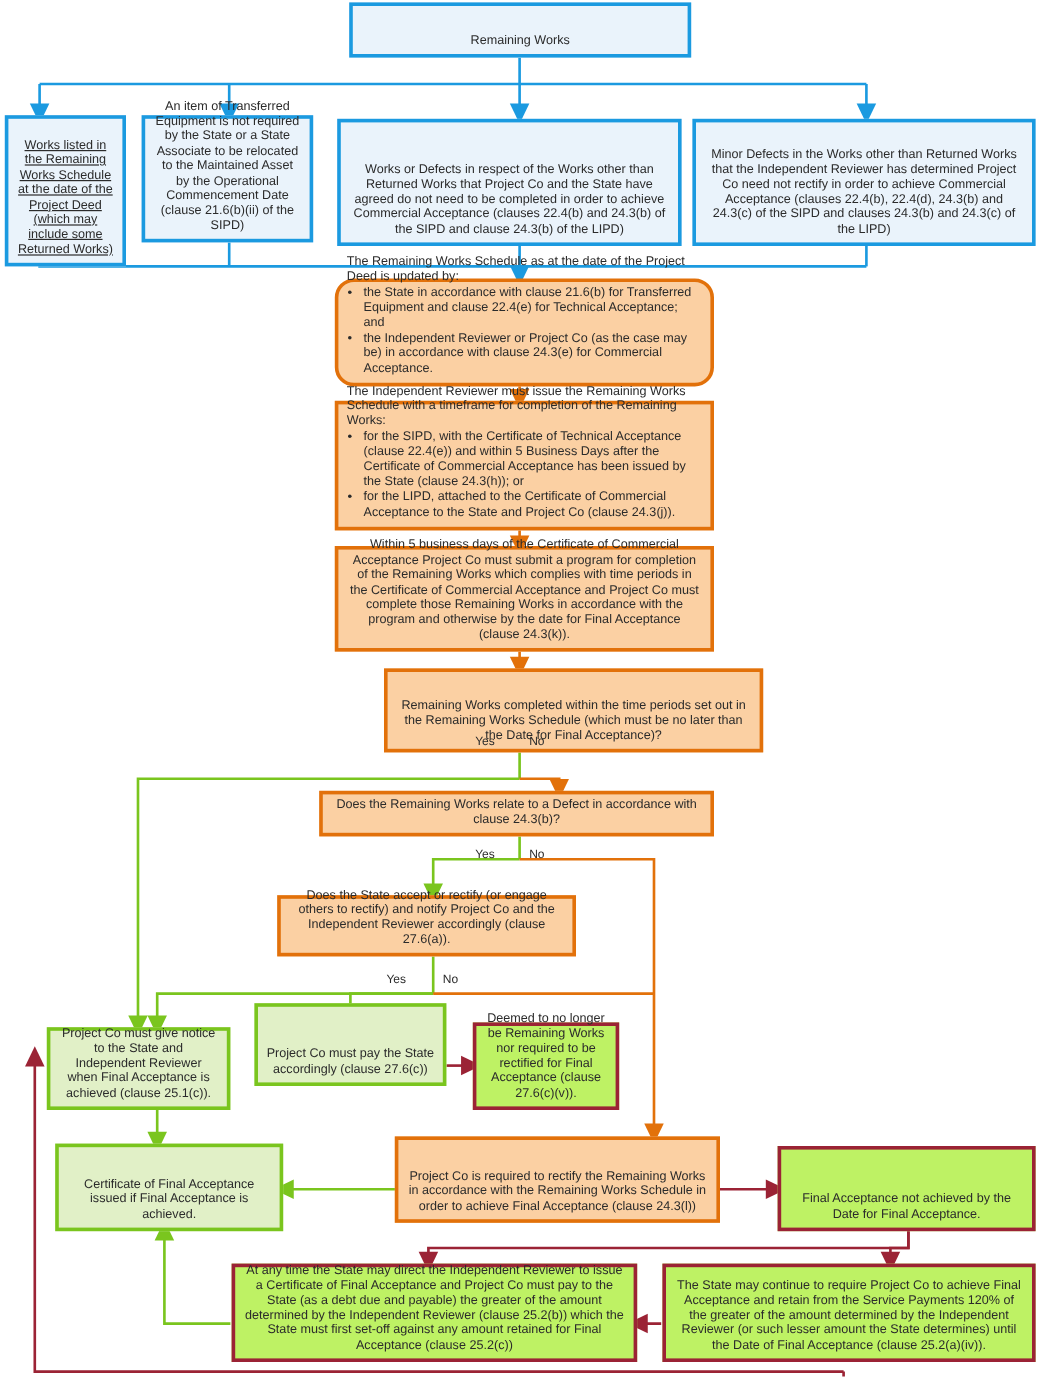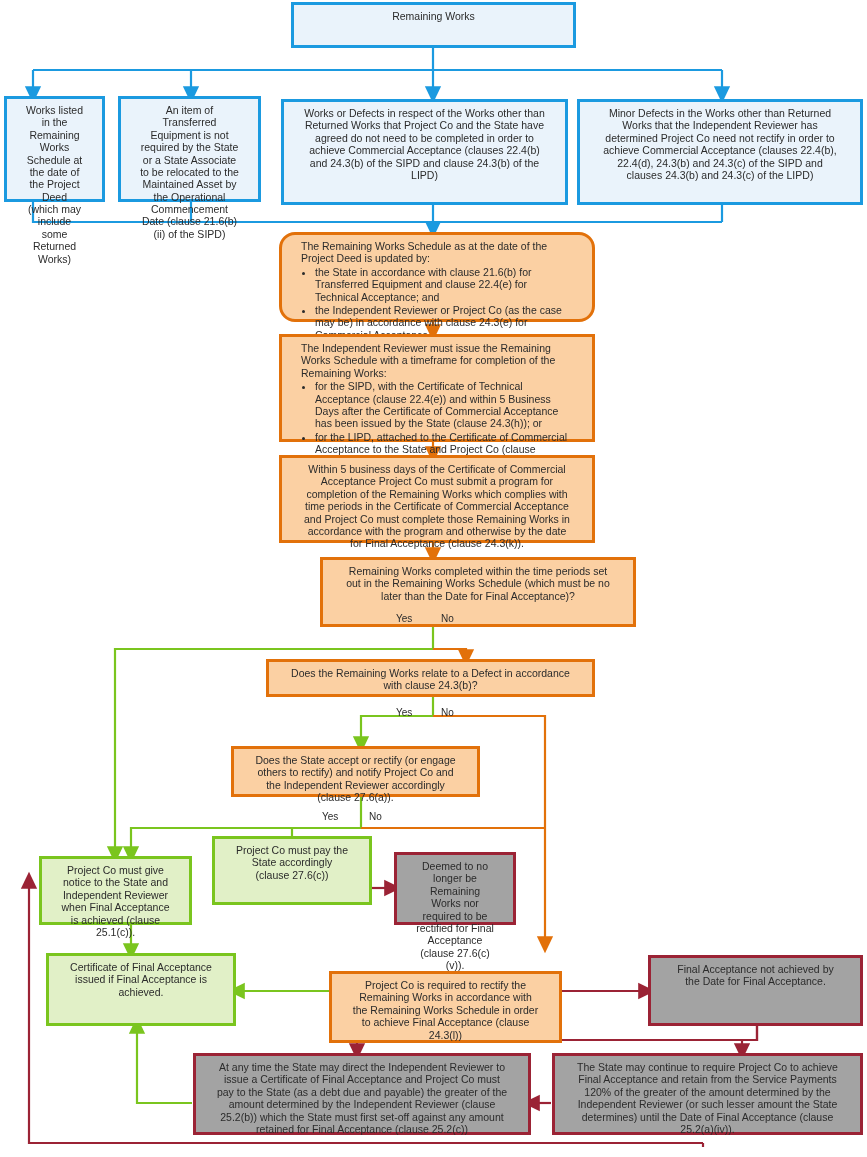--- a/index.html
+++ b/index.html
@@ -1,31 +1,31 @@
 <!DOCTYPE html>
 <html><head>
 <meta charset="utf-8">
 <style>
   html,body{margin:0;padding:0;background:#ffffff;}
   body{font-family:"Liberation Sans", sans-serif;}
   #canvas{position:relative;width:867px;height:1157px;overflow:hidden;background:#fff;}
   svg#wires{position:absolute;left:0;top:0;width:867px;height:1157px;}
 
-  .node{position:absolute;box-sizing:border-box;display:flex;align-items:flex-start;
-        justify-content:center;text-align:center;padding:5px 19px;}
+  .node{position:absolute;box-sizing:border-box;display:flex;align-items:flex-end;
+        justify-content:center;text-align:center;padding:5px 7px;}
   .node .txt{width:100%;line-height:1.18;}
 
   
   .blue{background:#eaf3fb;border:3px solid #1b9ae0;color:#2b2b2b;font-size:10.5px;}
   
   .orange{background:#fbd0a3;border:3px solid #e2710a;color:#2b2b2b;font-size:10.5px;}
   
   .green{background:#e1f0c7;border:3px solid #7ac51e;color:#2b2b2b;font-size:10.5px;}
   
-  .pink{background:#a3a3a3;border:3px solid #9b2335;color:#2b2b2b;font-size:10.5px;}
+  .pink{background:#bef264;border:3px solid #9b2335;color:#2b2b2b;font-size:10.5px;}
 
   .node.left{justify-content:flex-start;text-align:left;}
   ul.bul{margin:1px 0 0 0;padding-left:14px;text-align:left;}
   ul.bul li{margin:0 0 1px 0;}
   .lead{text-align:left;}
 
   .lbl{position:absolute;font-size:10px;color:#2b2b2b;white-space:nowrap;}
 </style>
 </head>
 <body>
@@ -97,21 +97,21 @@
 
       <path d="M703,1143 L29,1143 L29,880" stroke="#9b2335" marker-end="url(#amr)"></path>
       <path d="M703,1143 L703,1147" stroke="#9b2335"></path>
     </g>
   </svg>
 
   <div class="node blue" style="left:291px;top:2px;width:285px;height:46px;">
     <div class="txt">Remaining Works</div>
   </div>
 
-  <div class="node blue" style="left:4px;top:96px;width:101px;height:106px;">
+  <div class="node blue" style="left:4px;top:96px;width:101px;height:126px;text-decoration:underline;">
     <div class="txt">Works listed in the Remaining Works Schedule at the date of the Project Deed (which may include some Returned Works)</div>
   </div>
 
   <div class="node blue" style="left:118px;top:96px;width:143px;height:106px;">
     <div class="txt">An item of Transferred Equipment is not required by the State or a State Associate to be relocated to the Maintained Asset by the Operational Commencement Date (clause 21.6(b)(ii) of the SIPD)</div>
   </div>
 
   <div class="node blue" style="left:281px;top:99px;width:287px;height:106px;">
     <div class="txt">Works or Defects in respect of the Works other than Returned Works that Project Co and the State have agreed do not need to be completed in order to achieve Commercial Acceptance (clauses 22.4(b) and 24.3(b) of the SIPD and clause 24.3(b) of the LIPD)</div>
   </div>
@@ -165,21 +165,21 @@
   </div>
 
   <div class="node pink" style="left:394px;top:852px;width:122px;height:73px;">
     <div class="txt">Deemed to no longer be Remaining Works nor required to be rectified for Final Acceptance (clause 27.6(c)(v)).</div>
   </div>
 
   <div class="node green" style="left:46px;top:953px;width:190px;height:73px;">
     <div class="txt">Certificate of Final Acceptance issued if Final Acceptance is achieved.</div>
   </div>
 
-  <div class="node orange" style="left:329px;top:947px;width:233px;height:72px;margin-top:24px;">
+  <div class="node orange" style="left:329px;top:947px;width:271px;height:72px;">
     <div class="txt">Project Co is required to rectify the Remaining Works in accordance with the Remaining Works Schedule in order to achieve Final Acceptance (clause 24.3(l))</div>
   </div>
 
   <div class="node pink" style="left:648px;top:955px;width:215px;height:71px;">
     <div class="txt">Final Acceptance not achieved by the Date for Final Acceptance.</div>
   </div>
 
   <div class="node pink" style="left:193px;top:1053px;width:338px;height:82px;">
     <div class="txt">At any time the State may direct the Independent Reviewer to issue a Certificate of Final Acceptance and Project Co must pay to the State (as a debt due and payable) the greater of the amount determined by the Independent Reviewer (clause 25.2(b)) which the State must first set-off against any amount retained for Final Acceptance (clause 25.2(c))</div>
   </div>

